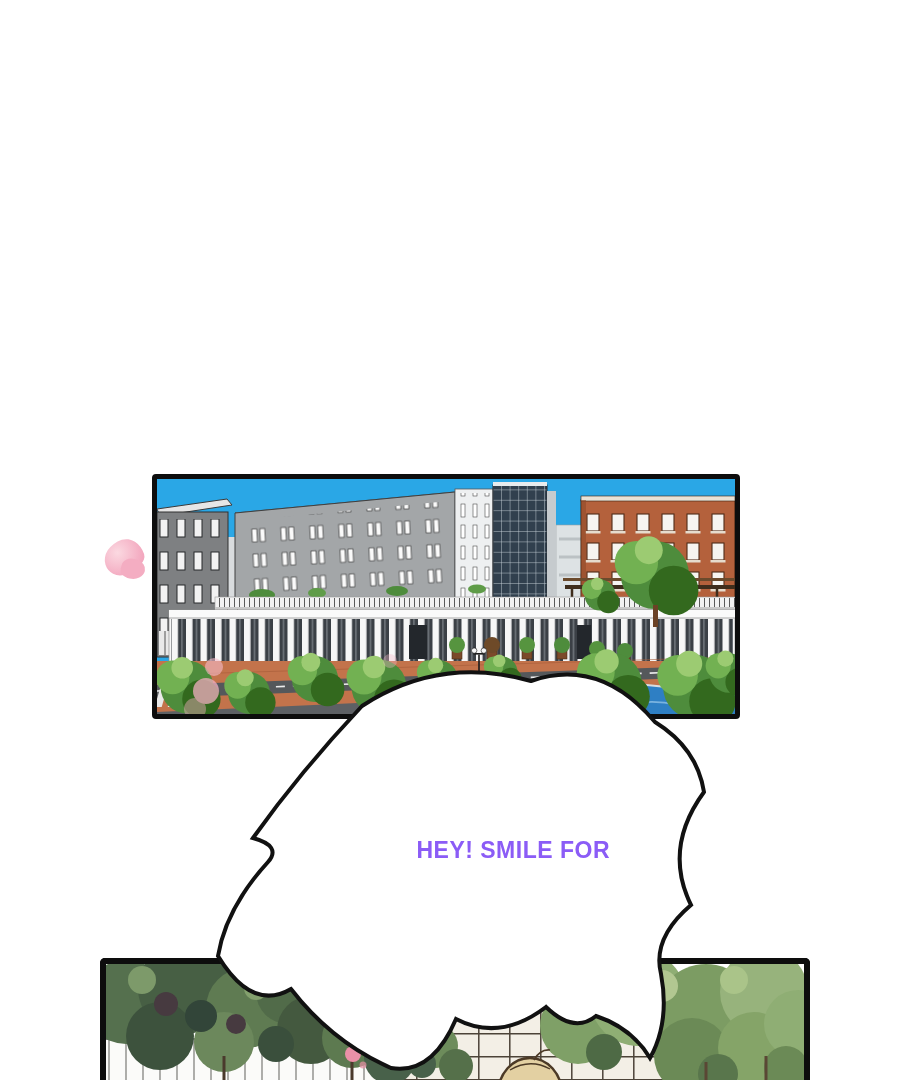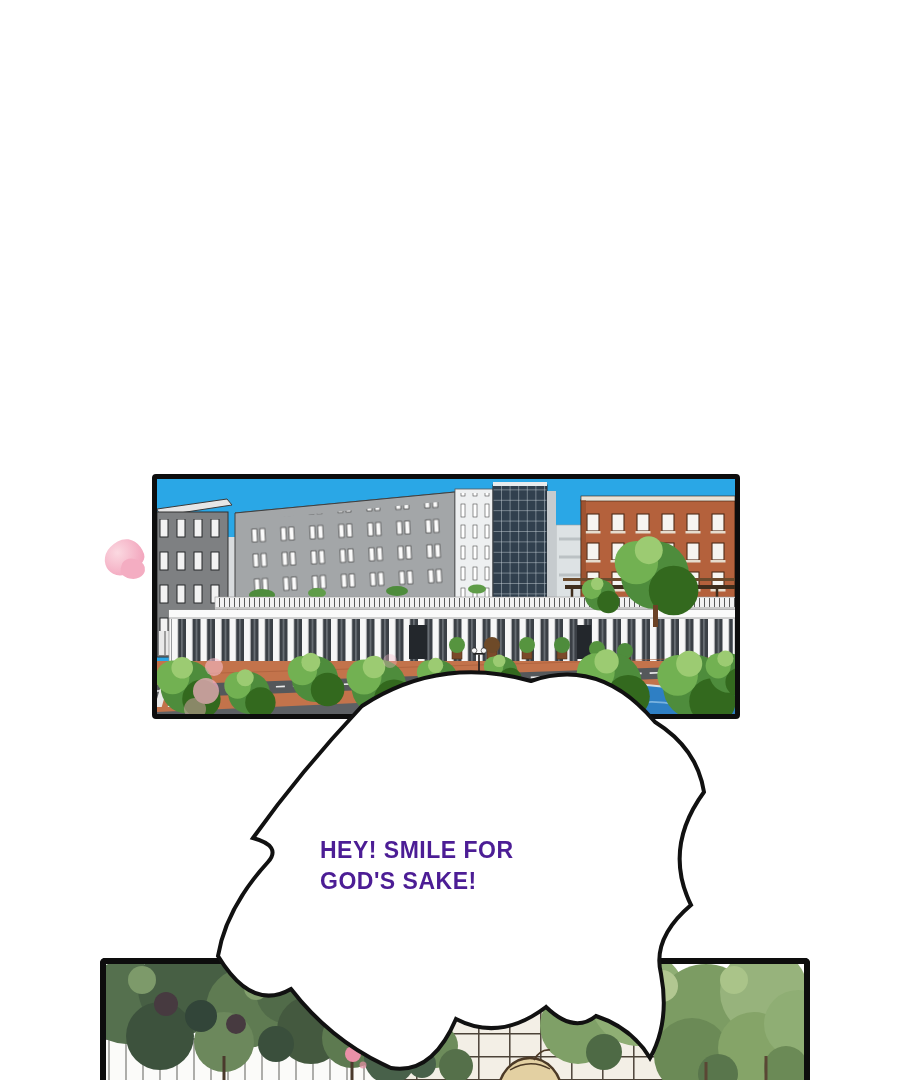--- a/index.html
+++ b/index.html
@@ -14,22 +14,22 @@
   
   .petal-a{position:absolute;left:104px;top:540px;width:46px;height:42px;z-index:2;}
   .petal-a .lobe1{position:absolute;left:0;top:0;width:40px;height:34px;
       background:radial-gradient(circle at 38% 32%, #fbd9e1, #f3a8bf 75%);
       border-radius:58% 42% 62% 38% / 55% 60% 40% 45%;transform:rotate(-18deg);}
   .petal-a .lobe2{position:absolute;left:17px;top:19px;width:24px;height:20px;background:#f4adc2;
       border-radius:50% 50% 60% 40%;transform:rotate(14deg);}
 
   #bubble-svg{position:absolute;left:0;top:640px;width:900px;height:440px;z-index:5;}
   #bubble-text{position:absolute;left:320px;top:835px;width:290px;z-index:6;
-      text-align:left;font-weight:700;font-size:23px;line-height:31px;
-      letter-spacing:.5px;color:#4c1d95;}
+      text-align:right;font-weight:700;font-size:23px;line-height:31px;
+      letter-spacing:.5px;color:#8b5cf6;}
 </style>
 </head>
 <body>
 
 <div class="panel" id="panel-top">
 <svg width="578" height="235" viewBox="0 0 578 235">
   <defs>
     <pattern id="winL" width="17" height="33" patternUnits="userSpaceOnUse">
       <rect x="3" y="7" width="8" height="18" fill="#f2f2f2" stroke="#26282a" stroke-width="1"></rect>
     </pattern>
@@ -300,14 +300,13 @@
        Q 500 402 456 379
        Q 432 435 391 428
        Q 332 402 291 349
        Q 252 372 218 316
        Q 226 268 268 222
        Q 282 206 253 198 Z" fill="#ffffff" stroke="#111111" stroke-width="4" stroke-linejoin="miter" stroke-miterlimit="8"></path>
 </svg>
 
 <div id="bubble-text">
   <div>HEY! SMILE FOR</div>
-  <div>GOD'S SAKE!</div>
 </div>
 
 </body></html>

